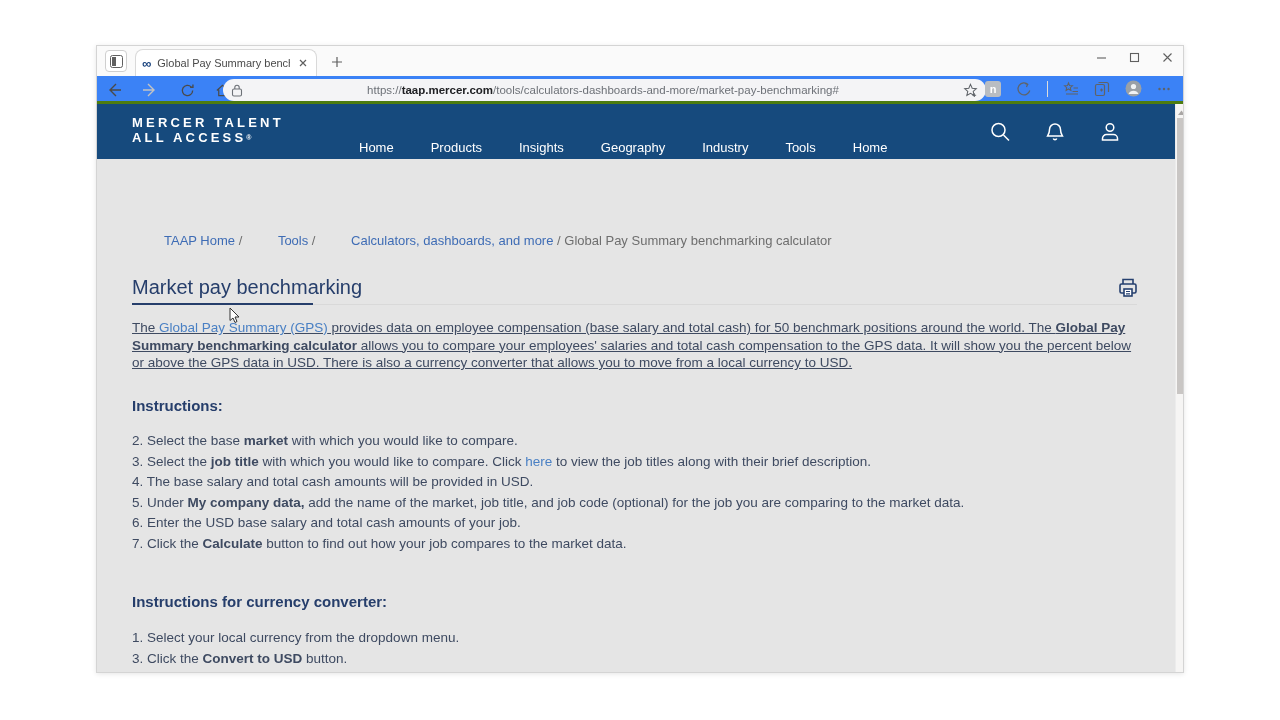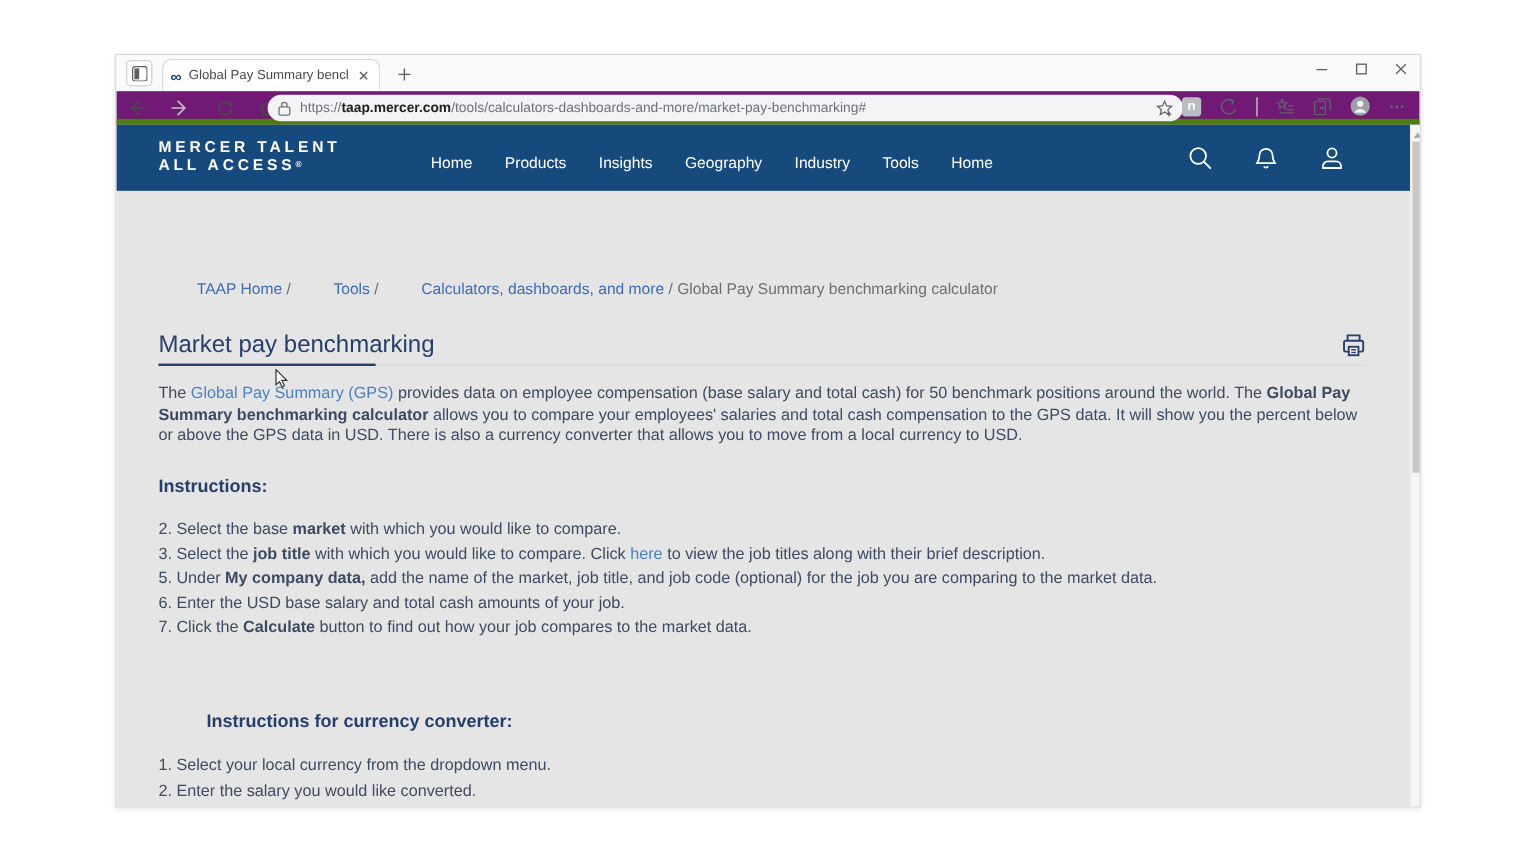--- a/index.html
+++ b/index.html
@@ -15,53 +15,53 @@
   
   .tabstrip{position:absolute;left:0;top:0;width:100%;height:30px;background:#fafafa;}
   .tab-actions-btn{position:absolute;left:8px;top:4px;width:22px;height:22px;border:1px solid #cfcfcf;border-radius:4px;background:#fff;display:flex;align-items:center;justify-content:center;}
   .tab{position:absolute;left:38px;top:3px;width:182px;height:27px;background:#fff;border:1px solid #d9d9d9;border-bottom:none;border-radius:8px 8px 0 0;display:flex;align-items:center;padding:0 6px;gap:6px;}
   .tab-title{font-size:11px;color:#4a4a4a;white-space:nowrap;overflow:hidden;flex:1;}
   .tab-close{color:#5f5f5f;width:14px;height:14px;flex:0 0 auto;}
   .new-tab{position:absolute;left:230px;top:6px;width:20px;height:20px;color:#5f5f5f;display:flex;align-items:center;justify-content:center;}
   .win-controls{position:absolute;right:10px;top:6px;display:flex;gap:22px;align-items:center;}
   .win-controls svg{display:block;}
   
-  .toolbar{position:absolute;left:0;top:30px;width:100%;height:28px;background:#701a75;border-bottom:5px solid #4d7c0f;}
+  .toolbar{position:absolute;left:0;top:30px;width:100%;height:28px;background:#3b82f6;border-bottom:3px solid #4d7c0f;text-align:center;}
   .nav-btn{position:absolute;top:5px;width:18px;height:18px;display:flex;align-items:center;justify-content:center;}
   .addr{position:absolute;left:126px;top:3px;width:763px;height:22px;background:#f4f4f6;border-radius:12px;display:flex;align-items:center;padding:0 8px;gap:7px;}
   .addr-url{font-size:11.5px;color:#6d7177;white-space:nowrap;overflow:hidden;flex:1;}
   .addr-url .host{color:#202124;font-weight:700;}
   .addr-star{flex:0 0 auto;}
   .tb-icons{position:absolute;right:12px;top:4px;display:flex;align-items:center;gap:15px;}
   .n-badge{width:16px;height:16px;background:#b9bdc2;border-radius:3px;color:#fff;font-size:11px;font-weight:700;display:flex;align-items:center;justify-content:center;}
   .tb-divider{width:1px;height:16px;background:#dcdcdc;}
   
   .page{position:absolute;left:0;top:58px;width:1088px;height:570px;background:#e5e5e5;}
   .scrollbar{position:absolute;right:0;top:0;width:10px;height:570px;background:#f6f5f4;border-left:1px solid #ececec;}
   .scroll-up{position:absolute;left:1px;top:4px;width:8px;height:8px;display:flex;align-items:center;justify-content:center;}
   .scroll-thumb{position:absolute;left:1px;top:14px;width:8px;height:276px;background:#c9c6c4;}
   .site-nav{position:absolute;left:0;top:0;width:1078px;height:55px;background:var(--navbar-blue,#164a7d);color:#fff;}
   .logo{position:absolute;left:35px;top:11px;line-height:15px;font-size:13px;font-weight:700;letter-spacing:3.2px;color:#fff;}
   .logo .reg{font-size:7px;vertical-align:top;letter-spacing:0;}
-  .nav-menu{position:absolute;left:262px;top:4px;height:55px;display:flex;align-items:center;gap:27px;}
+  .nav-menu{position:absolute;left:262px;top:16px;height:55px;display:flex;align-items:center;gap:37px;}
   .nav-item{font-size:13px;color:#fff;white-space:nowrap;}
   .nav-icons{position:absolute;right:54px;top:0;height:55px;display:flex;align-items:center;gap:33px;}
   .breadcrumb{position:absolute;left:35px;top:129px;font-size:13px;color:#6e6e6e;}
   .bc-link{color:var(--breadcrumb-link,#3e6cb5);margin-left:32px;}
   .page-title-row{position:absolute;left:35px;top:172px;width:1005px;}
   .page-title{font-size:20px;color:var(--heading-navy,#263e6b);}
   .title-rule{position:absolute;left:0;top:28px;width:1005px;height:1px;background:#d9d9d9;}
   .title-rule-accent{position:absolute;left:0;top:27px;width:181px;height:2px;background:var(--heading-navy,#263e6b);}
   .print-btn{position:absolute;left:1019px;top:172px;width:24px;height:24px;}
-  .intro{position:absolute;left:35px;top:215px;width:1007px;font-size:13.5px;line-height:17.5px;color:var(--body-text,#3e4a61);}
+  .intro{position:absolute;left:35px;top:215px;width:1007px;font-size:13.5px;line-height:17.5px;color:var(--body-text,#3e4a61);text-decoration:underline;}
   .seg-b{font-weight:700;}
   .seg-l{color:var(--link-blue,#4a80c4);}
   .sec-heading{position:absolute;left:35px;font-size:15px;font-weight:700;color:var(--heading-navy,#263e6b);}
   .h-instructions{top:293px;}
-  .h-currency{top:489px;margin-left:40px;}
+  .h-currency{top:489px;}
   .ins-list{position:absolute;left:35px;width:1007px;font-size:13.5px;color:var(--body-text,#3e4a61);}
   .list-1{top:327px;}
   .list-2{top:524px;}
   .ins-item{line-height:20.6px;white-space:nowrap;}
   .cursor{position:absolute;left:132px;top:203px;pointer-events:none;}
   .favicon-glyph{color:#17407c;font-weight:700;font-size:13px;line-height:1;}
 </style>
 </head>
 <body>
 
@@ -211,29 +211,29 @@
             <path d="M10 15.5 H14 M10 17.8 H14" stroke="#26406f" stroke-width="1.2"></path>
           </svg>
       </div>
 
       <div class="intro"><span class="seg-p">The </span><span class="seg-l">Global Pay Summary (GPS)</span><span class="seg-p"> provides data on employee compensation (base salary and total cash) for 50 benchmark positions around the world. The </span><span class="seg-b">Global Pay Summary benchmarking calculator</span><span class="seg-p"> allows you to compare your employees' salaries and total cash compensation to the GPS data. It will show you the percent below or above the GPS data in USD. There is also a currency converter that allows you to move from a local currency to USD.</span></div>
 
       <div class="sec-heading h-instructions">Instructions:</div>
       <div class="ins-list list-1">
           <div class="ins-item"><span class="seg-p">2. Select the base </span><span class="seg-b">market</span><span class="seg-p"> with which you would like to compare.</span></div>
           <div class="ins-item"><span class="seg-p">3. Select the </span><span class="seg-b">job title</span><span class="seg-p"> with which you would like to compare. Click </span><span class="seg-l">here</span><span class="seg-p"> to view the job titles along with their brief description.</span></div>
+          <div class="ins-item"><span class="seg-p">4. The base salary and total cash amounts will be provided in USD.</span></div>
           <div class="ins-item"><span class="seg-p">5. Under </span><span class="seg-b">My company data,</span><span class="seg-p"> add the name of the market, job title, and job code (optional) for the job you are comparing to the market data.</span></div>
           <div class="ins-item"><span class="seg-p">6. Enter the USD base salary and total cash amounts of your job.</span></div>
           <div class="ins-item"><span class="seg-p">7. Click the </span><span class="seg-b">Calculate</span><span class="seg-p"> button to find out how your job compares to the market data.</span></div>
         </div>
 
       <div class="sec-heading h-currency">Instructions for currency converter:</div>
       <div class="ins-list list-2">
           <div class="ins-item"><span class="seg-p">1. Select your local currency from the dropdown menu.</span></div>
-          <div class="ins-item"><span class="seg-p">2. Enter the salary you would like converted.</span></div>
           <div class="ins-item"><span class="seg-p">3. Click the </span><span class="seg-b">Convert to USD</span><span class="seg-p"> button.</span></div>
         </div>
 
       <div class="scrollbar">
         <div class="scroll-up">
           <svg width="7" height="5" viewBox="0 0 7 5">
               <path d="M0 5 L3.5 0.5 L7 5 Z" fill="#a9a6a4"></path>
             </svg>
         </div>
         <div class="scroll-thumb"></div>

